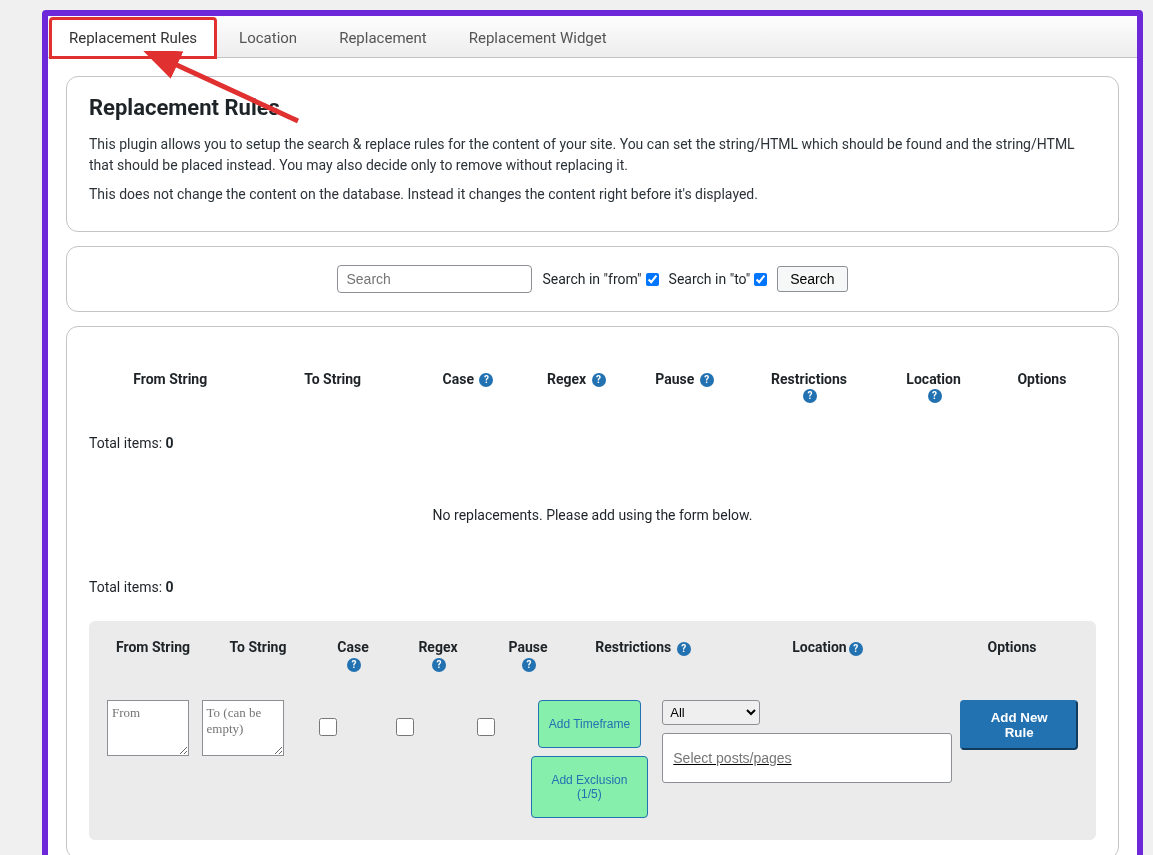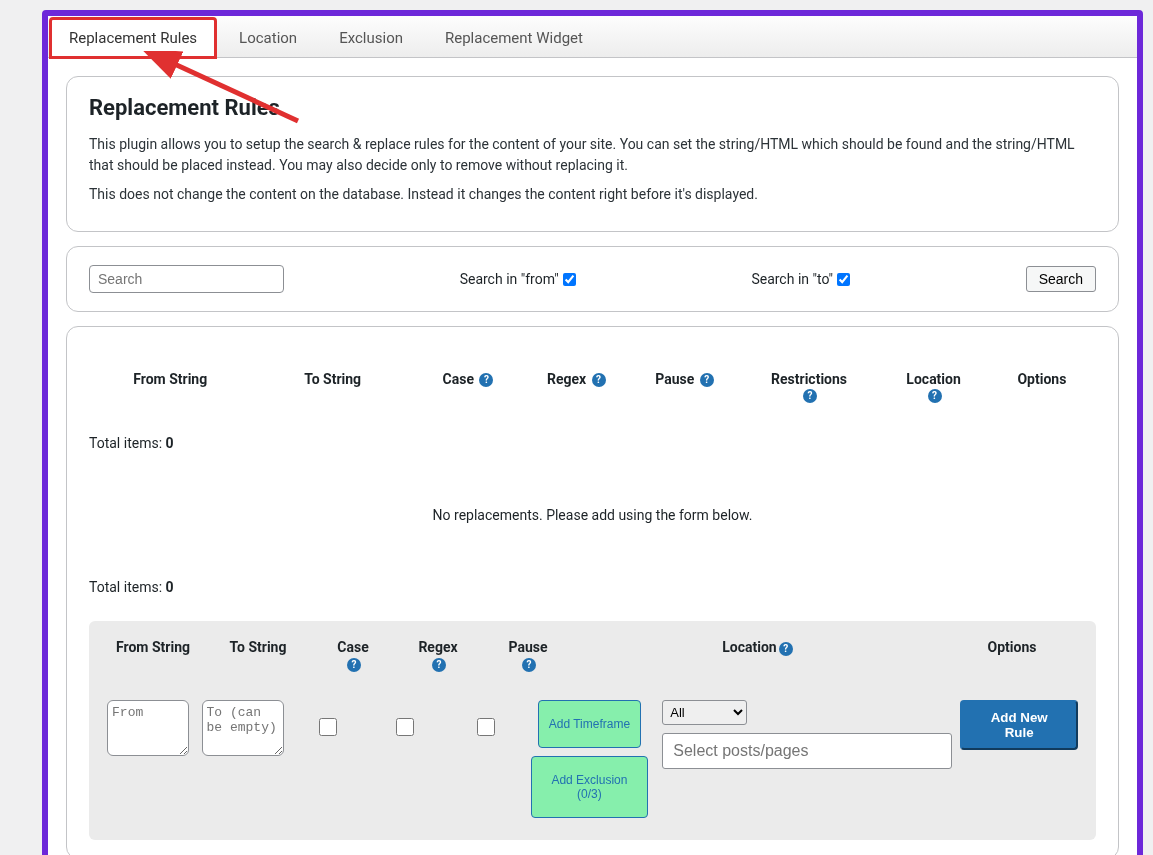--- a/index.html
+++ b/index.html
@@ -49,21 +49,21 @@
       border: 1px solid #c3c4c7;
       border-radius: 12px;
       padding: 18px 22px;
       margin-bottom: 14px;
     }
     .card h2 { font-size: 22px; font-weight: 700; margin-bottom: 14px; }
     .card p { margin: 8px 0; line-height: 1.5; color: #2c3338; }
     .search-row {
       display: flex;
       align-items: center;
-      justify-content: space-between;
+      justify-content: center;
       gap: 10px;
     }
     .search-row input[type="text"] {
       width: 195px;
       padding: 5px 8px;
       border: 1px solid #8c8f94;
       border-radius: 4px;
       font-size: 14px;
     }
     .search-row label { display: inline-flex; align-items: center; gap: 4px; }
@@ -148,56 +148,57 @@
       display: flex;
       align-items: flex-start;
       padding: 0 14px 22px 14px;
       gap: 0;
     }
     .form-body .fcol { display: flex; flex-direction: column; align-items: center; gap: 8px; padding: 0 4px; }
     textarea.small {
       width: 82px;
       height: 56px;
       border: 1px solid #8c8f94;
-      border-radius: 6px;
+      border-radius: 0;
       padding: 4px;
-      font-family: Liberation Mono, monospace;
+      font-family: Liberation Serif, serif;
       font-size: 13px;
       resize: both;
     }
     .checkbox-big { width: 18px; height: 18px; margin-top: 18px; }
     .loc-select {
-      width: 85px;
+      width: 98px;
       padding: 3px;
       border: 1px solid #8c8f94;
       border-radius: 3px;
       font-size: 13px;
     }
     .loc-input {
       width: 290px;
-      padding: 8px 10px;
+      padding: 16px 10px;
       border: 1px solid #8c8f94;
       border-radius: 3px;
-      font-size: 16px;
+      font-size: 14px;
+      text-decoration: underline;
     }
     .arrow-annotation {
       position: absolute;
       pointer-events: none;
     }
     .panel-wrap { position: relative; }
   </style>
 </head>
 <body>
 
 <div class="outer-panel panel-wrap">
 
   <div class="tab-bar">
     <div class="tab active highlighted">Replacement Rules</div>
     <div class="tab">Location</div>
-    <div class="tab">Exclusion</div>
+    <div class="tab">Replacement</div>
     <div class="tab">Replacement Widget</div>
   </div>
 
   <svg class="arrow-annotation" style="left:80px; top:35px;" width="190" height="90">
     <defs>
       <marker id="ah" markerWidth="10" markerHeight="10" refX="2" refY="3" orient="auto">
         <path d="M0,0 L0,6 L8,3 z" fill="#e03030"></path>
       </marker>
     </defs>
     <line x1="170" y1="70" x2="40" y2="10" stroke="#e03030" stroke-width="5" marker-end="url(#ah)"></line>
@@ -249,20 +250,21 @@
           <span>Total items: </span><strong>0</strong>
         </div>
 
         <div class="form-panel">
           <div class="form-header">
             <div class="fcol fcol-from">From String</div>
             <div class="fcol fcol-to">To String</div>
             <div class="fcol fcol-case"><span>Case</span><br><span class="help-icon">?</span></div>
             <div class="fcol fcol-regex"><span>Regex</span><br><span class="help-icon">?</span></div>
             <div class="fcol fcol-pause"><span>Pause</span><br><span class="help-icon">?</span></div>
+            <div class="fcol fcol-restrict"><span>Restrictions</span> <span class="help-icon">?</span></div>
             <div class="fcol fcol-location"><span>Location</span><span class="help-icon">?</span></div>
             <div class="fcol fcol-options">Options</div>
           </div>
 
           <div class="form-body">
             <div class="fcol fcol-from">
               <textarea class="small" placeholder="From" style=""></textarea>
             </div>
             <div class="fcol fcol-to">
               <textarea class="small" placeholder="To (can be empty)" style=""></textarea>
@@ -271,21 +273,21 @@
               <input type="checkbox" class="checkbox-big" style="">
             </div>
             <div class="fcol fcol-regex">
               <input type="checkbox" class="checkbox-big" style="">
             </div>
             <div class="fcol fcol-pause">
               <input type="checkbox" class="checkbox-big" style="">
             </div>
             <div class="fcol fcol-restrict">
               <button class="btn-link">Add Timeframe</button>
-              <button class="btn-link">Add Exclusion (0/3)</button>
+              <button class="btn-link">Add Exclusion (1/5)</button>
             </div>
             <div class="fcol fcol-location" style="align-items:flex-start; padding-left:10px;">
               <select class="loc-select">
                 <option>All</option>
               </select>
               <input class="loc-input" type="text" placeholder="Select posts/pages" style="">
             </div>
             <div class="fcol fcol-options">
               <button class="btn-primary">Add New Rule</button>
             </div>

